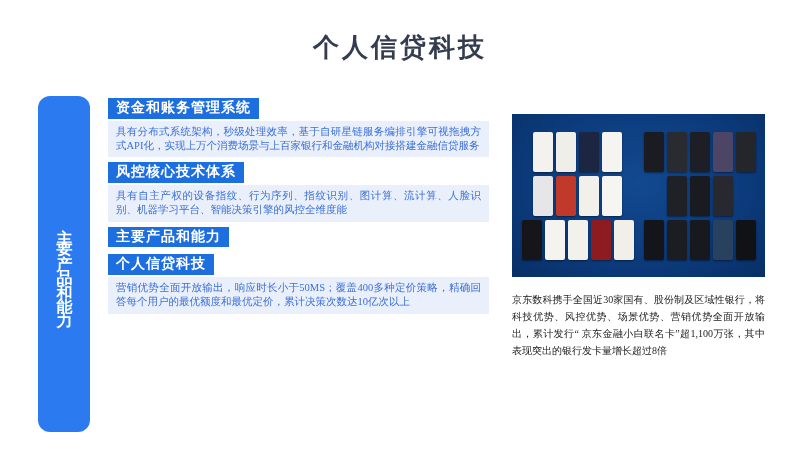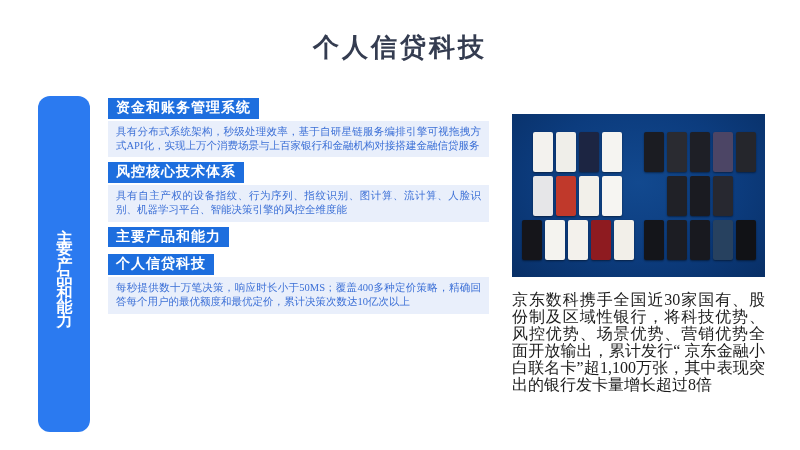--- a/index.html
+++ b/index.html
@@ -66,21 +66,21 @@
   .card-group { display:flex; flex-direction:column; gap:4px; }
   .card-row { display:flex; gap:3px; justify-content:center; }
   .bank-card {
     width:20px; height:40px;
     border-radius:2px;
     box-shadow:0 1px 2px rgba(0,0,0,0.45);
   }
   .jd-paragraph {
     position:absolute; left:512px; top:291px;
     width:253px;
-    font-size:16px;
+    font-size:10px;
     line-height:17px;
     color:#1c1c1c;
     text-align:justify;
   }
 </style>
 </head>
 <body>
 
 <div class="slide">
 
@@ -97,21 +97,21 @@
     </div>
     <div class="section">
       <div class="section-header">风控核心技术体系</div>
       <div class="section-body">具有自主产权的设备指纹、行为序列、指纹识别、图计算、流计算、人脸识别、机器学习平台、智能决策引擎的风控全维度能</div>
     </div>
     <div class="section">
       <div class="section-header">主要产品和能力</div>
     </div>
     <div class="section">
       <div class="section-header">个人信贷科技</div>
-      <div class="section-body">每秒提供数十万笔决策，响应时长小于50MS；覆盖400多种定价策略，精确回答每个用户的最优额度和最优定价，累计决策次数达10亿次以上</div>
+      <div class="section-body">营销优势全面开放输出，响应时长小于50MS；覆盖400多种定价策略，精确回答每个用户的最优额度和最优定价，累计决策次数达10亿次以上</div>
     </div>
   </div>
 
   <div class="photo-panel">
     <div class="card-group">
         <div class="card-row">
           <div class="bank-card" style="background: rgb(243, 242, 238);"></div>
           <div class="bank-card" style="background: rgb(239, 238, 233);"></div>
           <div class="bank-card" style="background: rgb(28, 37, 66);"></div>
           <div class="bank-card" style="background: rgb(245, 244, 241);"></div>

